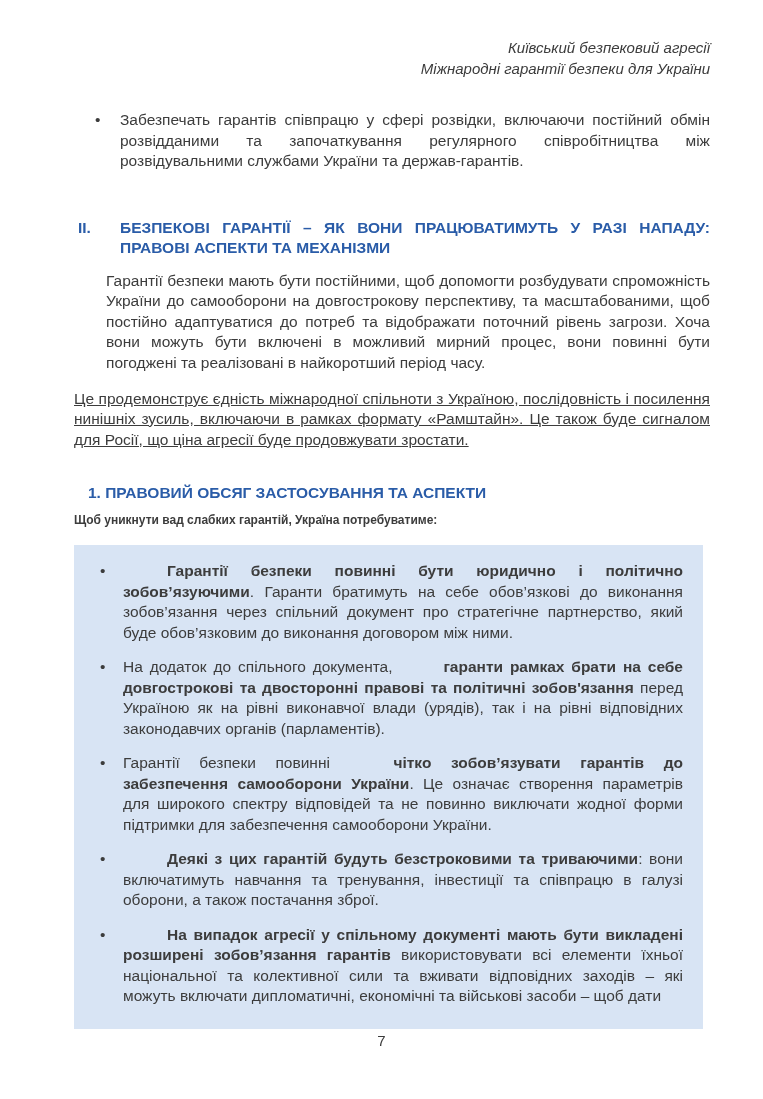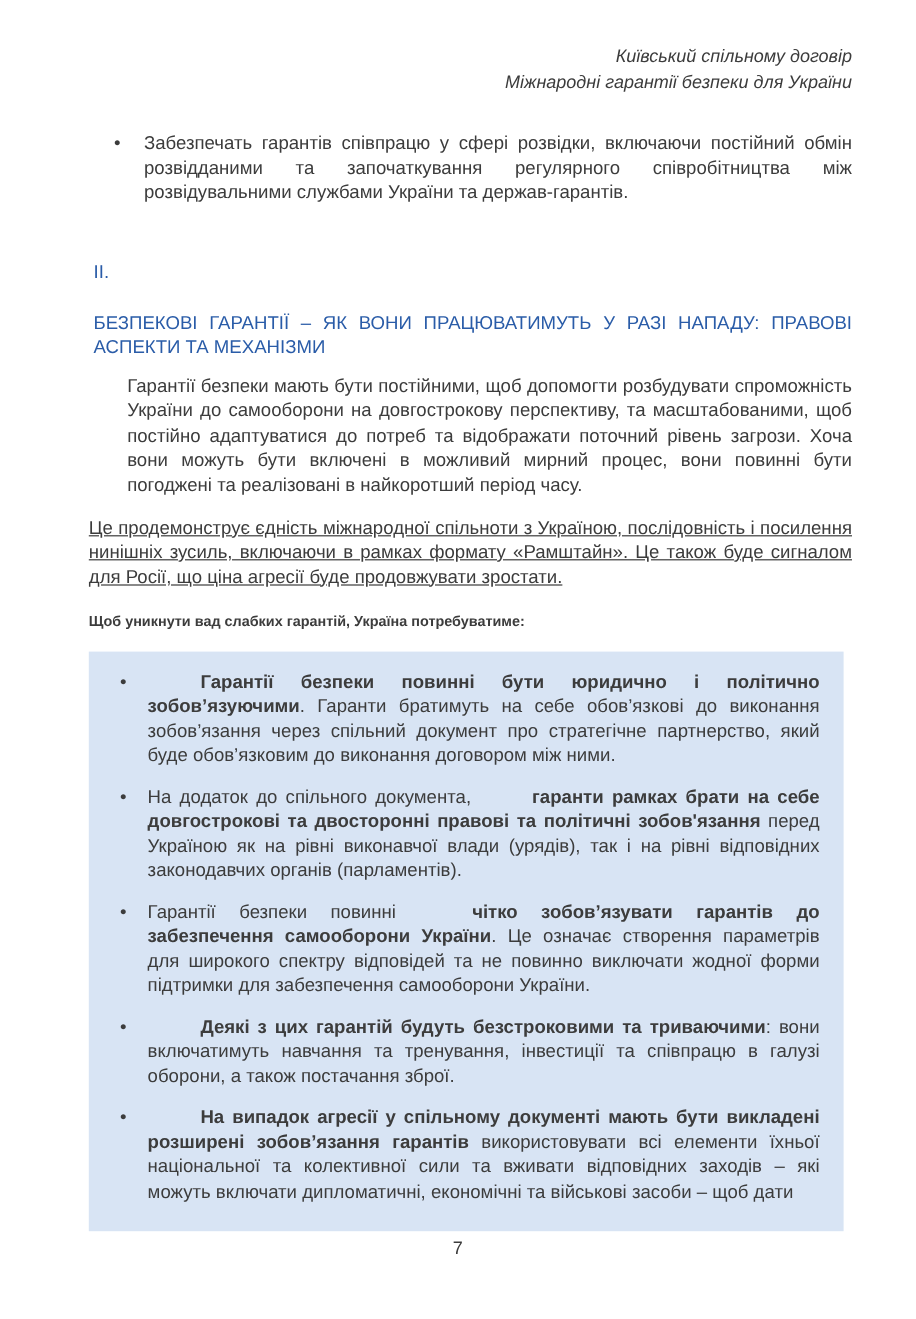--- a/index.html
+++ b/index.html
@@ -39,24 +39,23 @@
     margin-left: 21px;
   }
   .top-bullet .marker { width: 25px; flex: 0 0 25px; }
   .top-bullet .b-text { flex: 1; }
   
   .section-heading {
     display: flex;
     margin-top: 46px;
     padding-left: 4px;
     color: #2a5ca8;
-    font-weight: normal;
+    font-weight: bold;
     font-size: 15.5px;
     line-height: 20.5px;
-    flex-direction: column;
   }
   .section-heading .sec-num { width: 42px; flex: 0 0 42px; }
   .section-heading .sec-title { flex: 1; text-align: justify; }
   .para-1 { margin-top: 12px; margin-left: 32px; }
   .para-2 { margin-top: 10px; text-decoration: underline; }
   
   .subsection-heading {
     margin-top: 32px;
     margin-left: 14px;
     color: #2a5ca8;
@@ -99,37 +98,38 @@
     color: #3c3c3c;
   }
 </style>
 </head>
 <body>
 
 <div class="page">
   <div class="content">
 
     <div class="doc-header">
-      <div>Київський спільному договір</div>
+      <div>Київський безпековий агресії</div>
       <div>Міжнародні гарантії безпеки для України</div>
     </div>
 
     <div class="top-bullet body-text">
       <span class="marker">•</span>
       <span class="b-text">Забезпечать гарантів співпрацю у сфері розвідки, включаючи постійний обмін розвідданими та започаткування регулярного співробітництва між розвідувальними службами України та держав-гарантів.</span>
     </div>
 
     <div class="section-heading">
       <span class="sec-num">II.</span>
       <span class="sec-title">БЕЗПЕКОВІ ГАРАНТІЇ – ЯК ВОНИ ПРАЦЮВАТИМУТЬ У РАЗІ НАПАДУ: ПРАВОВІ АСПЕКТИ ТА МЕХАНІЗМИ</span>
     </div>
 
     <p class="body-text para-1">Гарантії безпеки мають бути постійними, щоб допомогти розбудувати спроможність України до самооборони на довгострокову перспективу, та масштабованими, щоб постійно адаптуватися до потреб та відображати поточний рівень загрози. Хоча вони можуть бути включені в можливий мирний процес, вони повинні бути погоджені та реалізовані в найкоротший період часу.</p>
     <p class="body-text para-2">Це продемонструє єдність міжнародної спільноти з Україною, послідовність і посилення нинішніх зусиль, включаючи в рамках формату «Рамштайн». Це також буде сигналом для Росії, що ціна агресії буде продовжувати зростати.</p>
 
+    <div class="subsection-heading">1. ПРАВОВИЙ ОБСЯГ ЗАСТОСУВАННЯ ТА АСПЕКТИ</div>
 
     <div class="intro-line">Щоб уникнути вад слабких гарантій, Україна потребуватиме:</div>
 
     <div class="highlight-box">
 
       <div class="box-bullet">
         <span class="marker">•</span>
         <span class="b-text"><span></span><span class="bold-seg">Гарантії безпеки повинні бути юридично і політично зобов’язуючими</span><span>. Гаранти братимуть на себе обов’язкові до виконання зобов’язання через спільний документ про стратегічне партнерство, який буде обов’язковим до виконання договором між ними.</span></span>
       </div>
 

